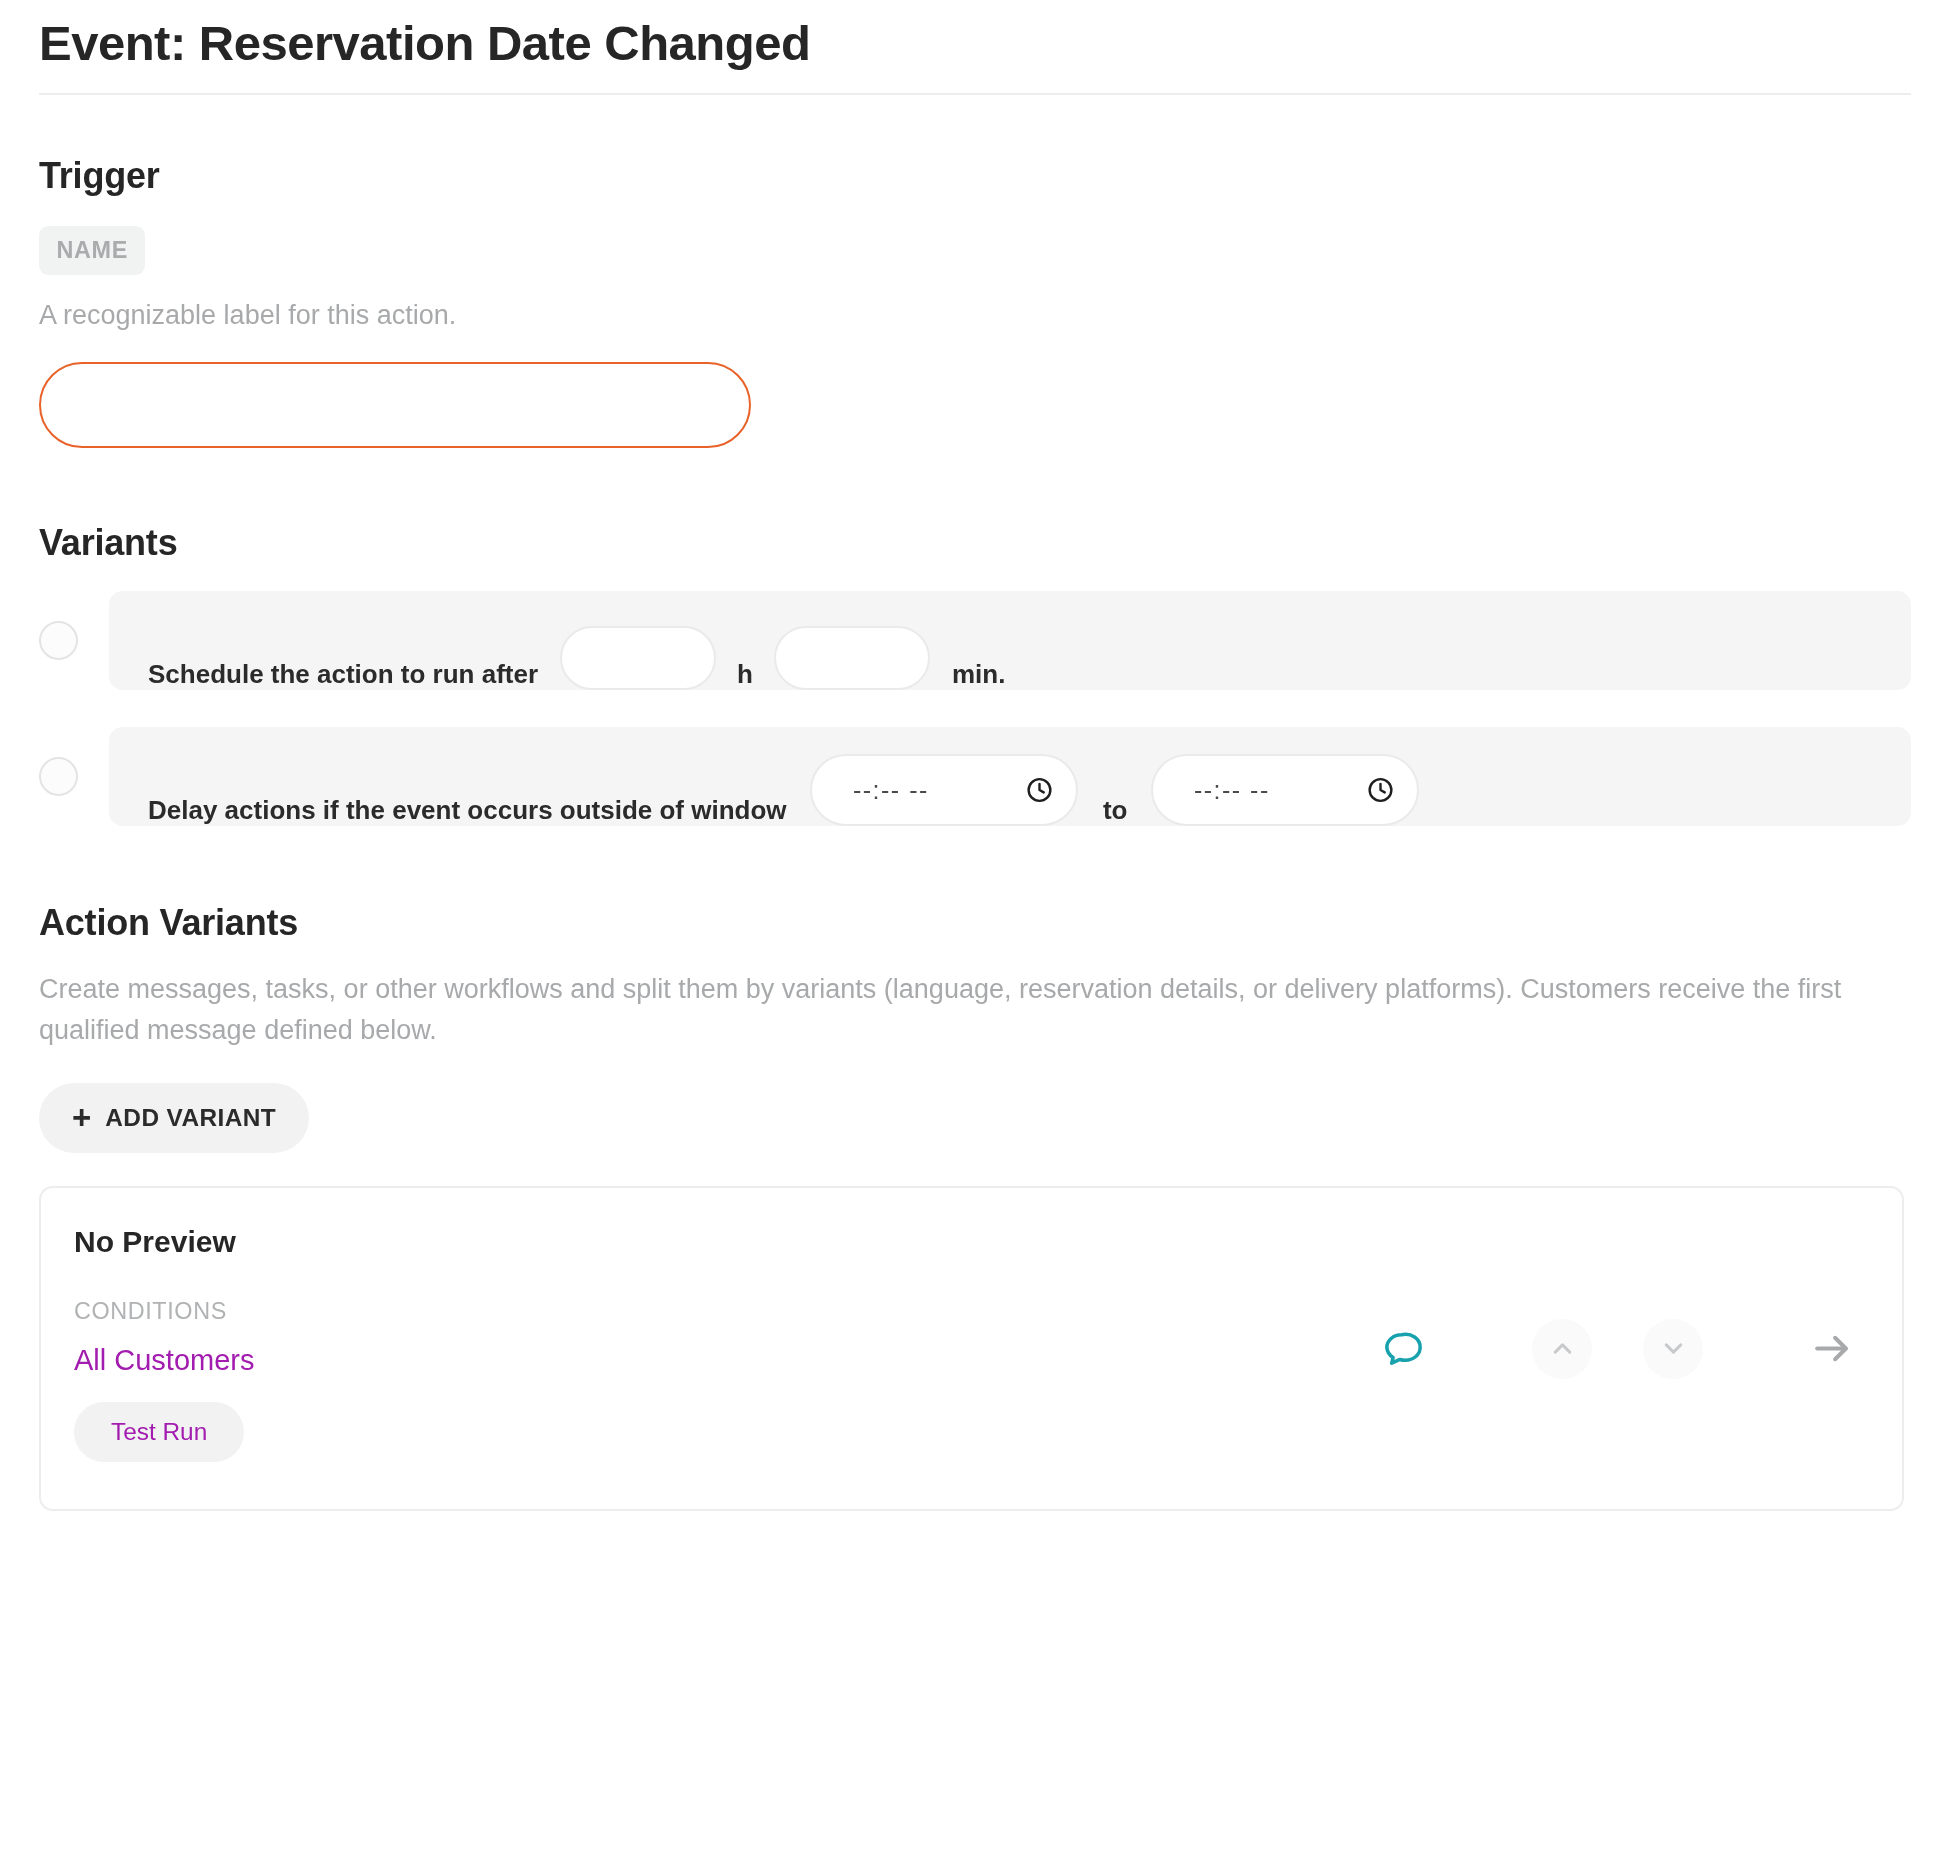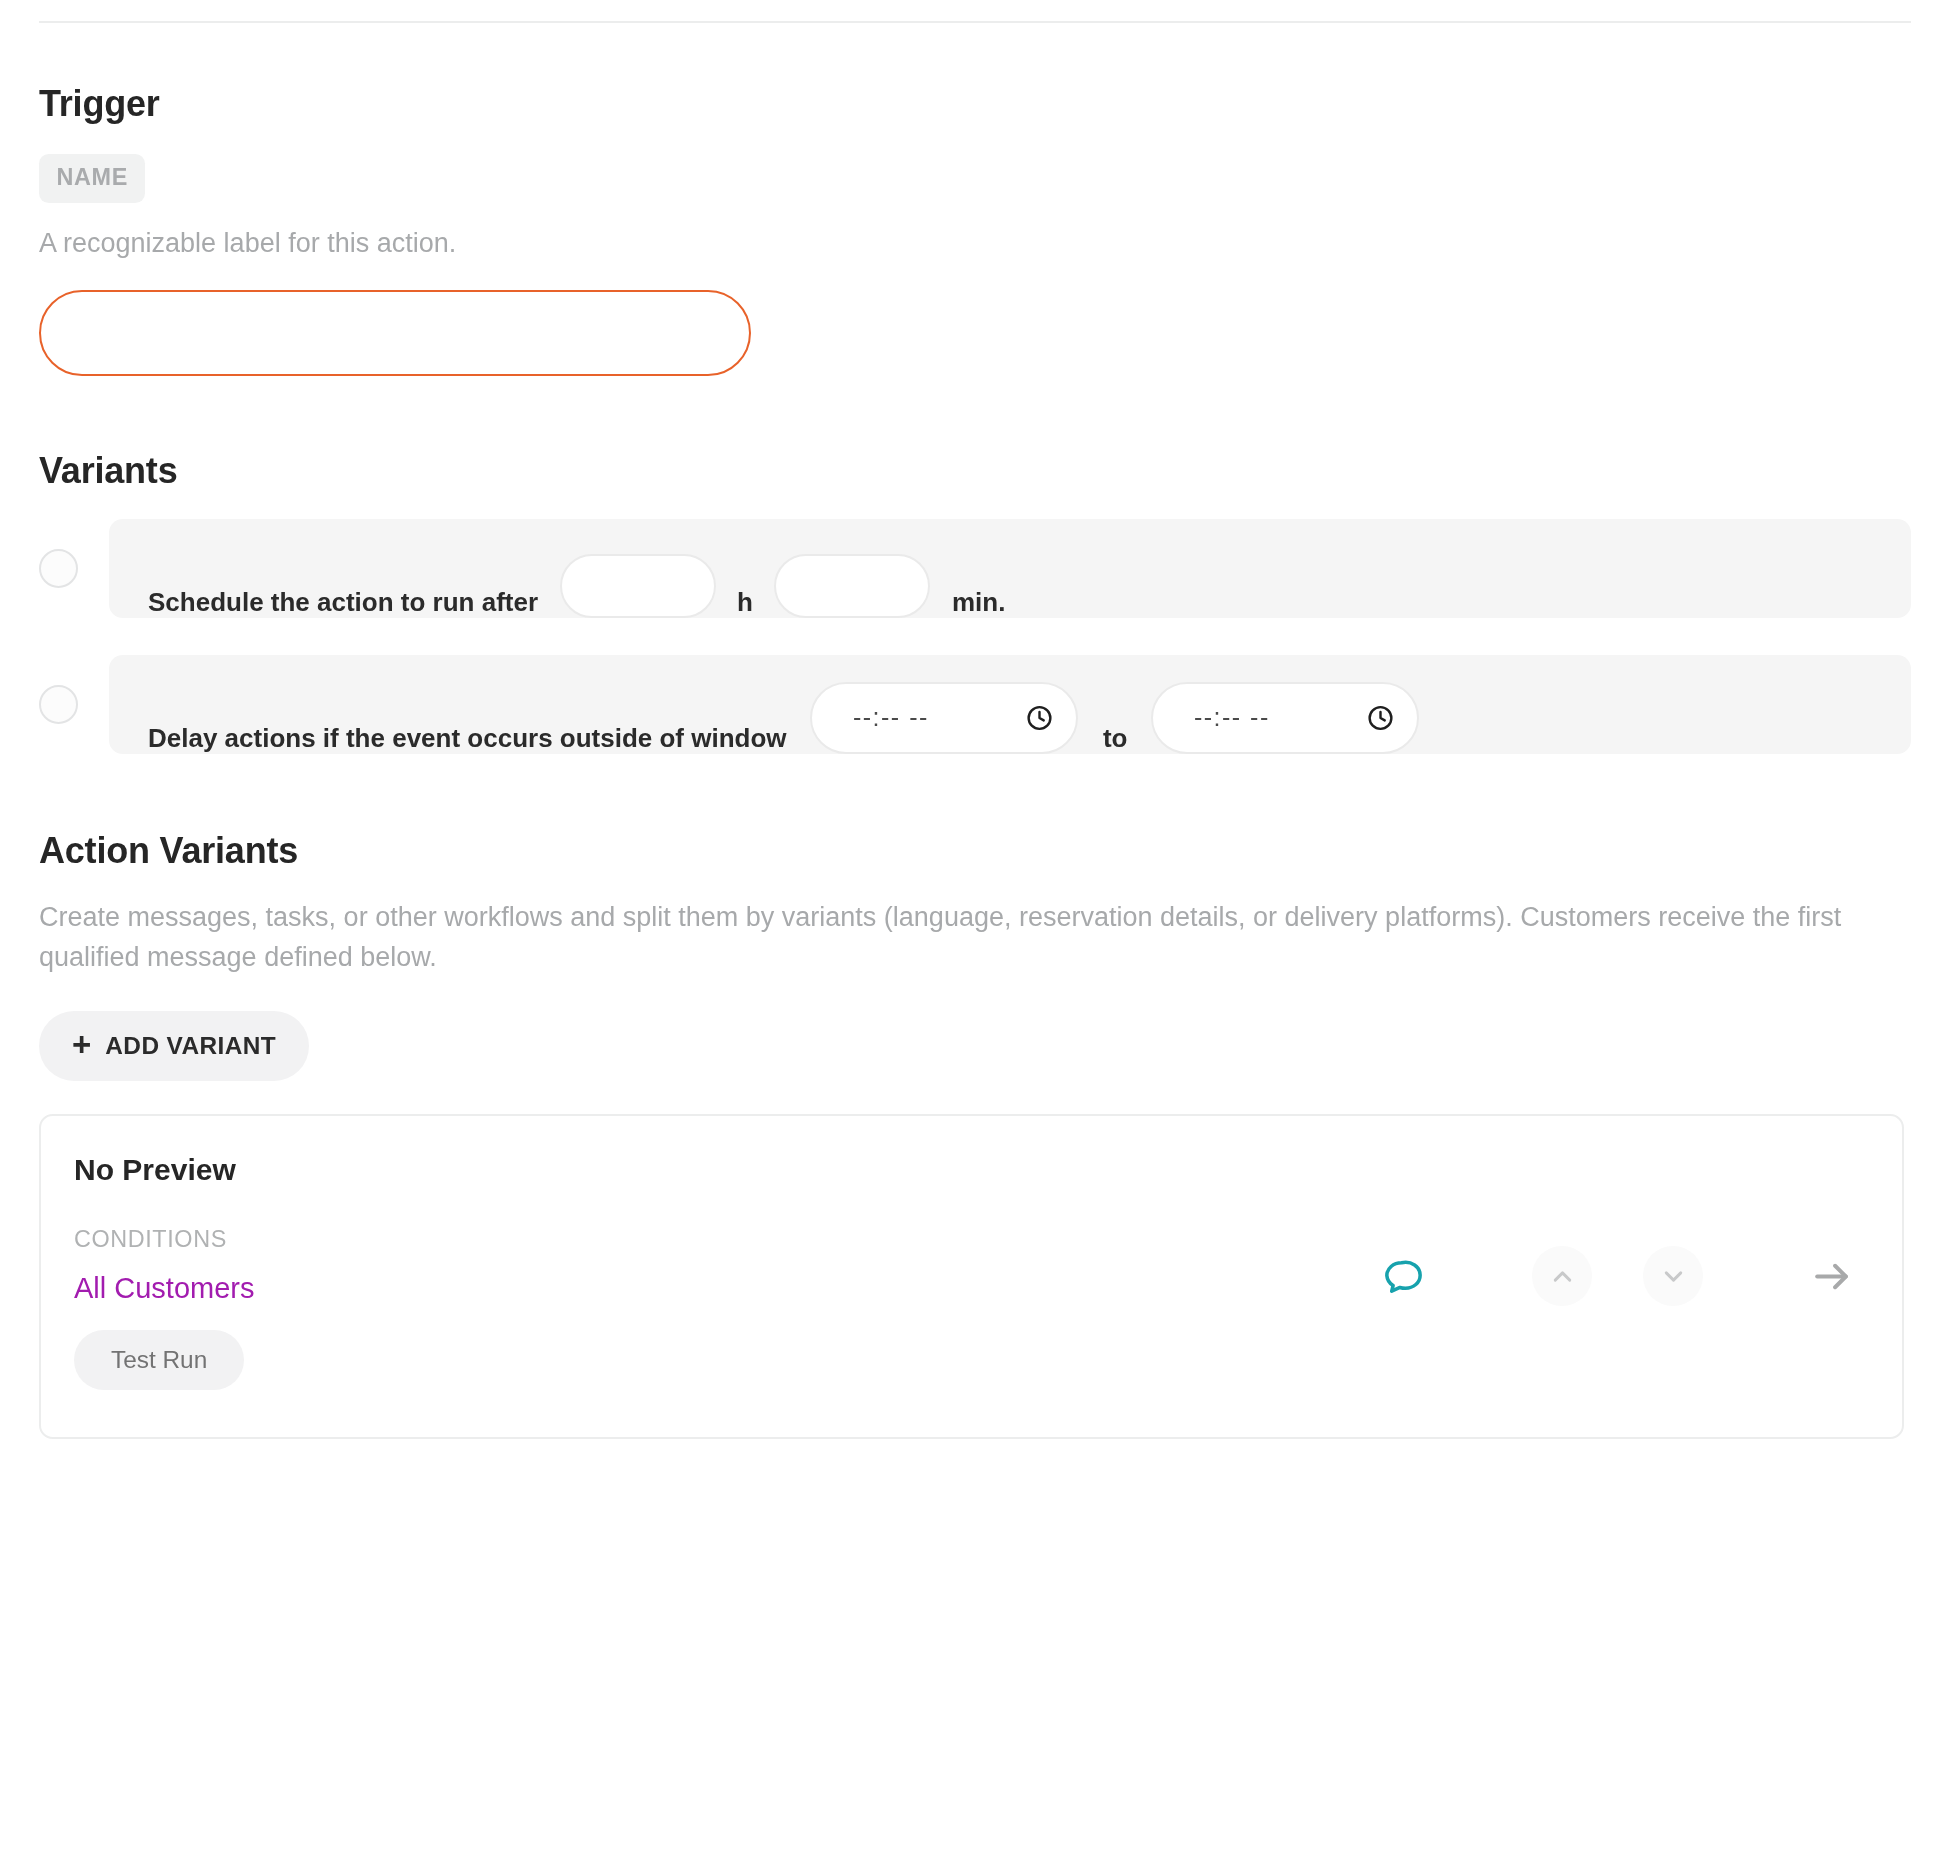--- a/index.html
+++ b/index.html
@@ -240,21 +240,21 @@
     align-items: center;
     justify-content: center;
     margin-top: 25px;
     height: 60px;
     padding: 0 37px;
     background: #f2f2f3;
     border: none;
     border-radius: 30px;
     font-family: "Liberation Sans", sans-serif;
     font-size: 24.4px;
-    color: #737373;
+    color: #a21caf;
     cursor: pointer;
   }
 
   .card-actions {
     position: absolute;
     right: 43px;
     top: 50%;
     transform: translateY(-50%);
     display: flex;
     align-items: center;
@@ -277,20 +277,21 @@
     margin-left: 51px;
   }
   .chev-btn.first { margin-left: 103px; }
   .arrow-btn { width: 55px; height: 55px; margin-left: 101px; }
 </style>
 </head>
 <body>
 
 <div class="page">
 
+  <h1 class="page-title">Event: Reservation Date Changed</h1>
   <div class="title-divider"></div>
 
   
   <div class="section-title" id="trigger-heading">Trigger</div>
 
   <div class="name-badge">NAME</div>
 
   <div class="helper-text">A recognizable label for this action.</div>
 
   <input class="name-input" type="text" value="" placeholder="" style="">

